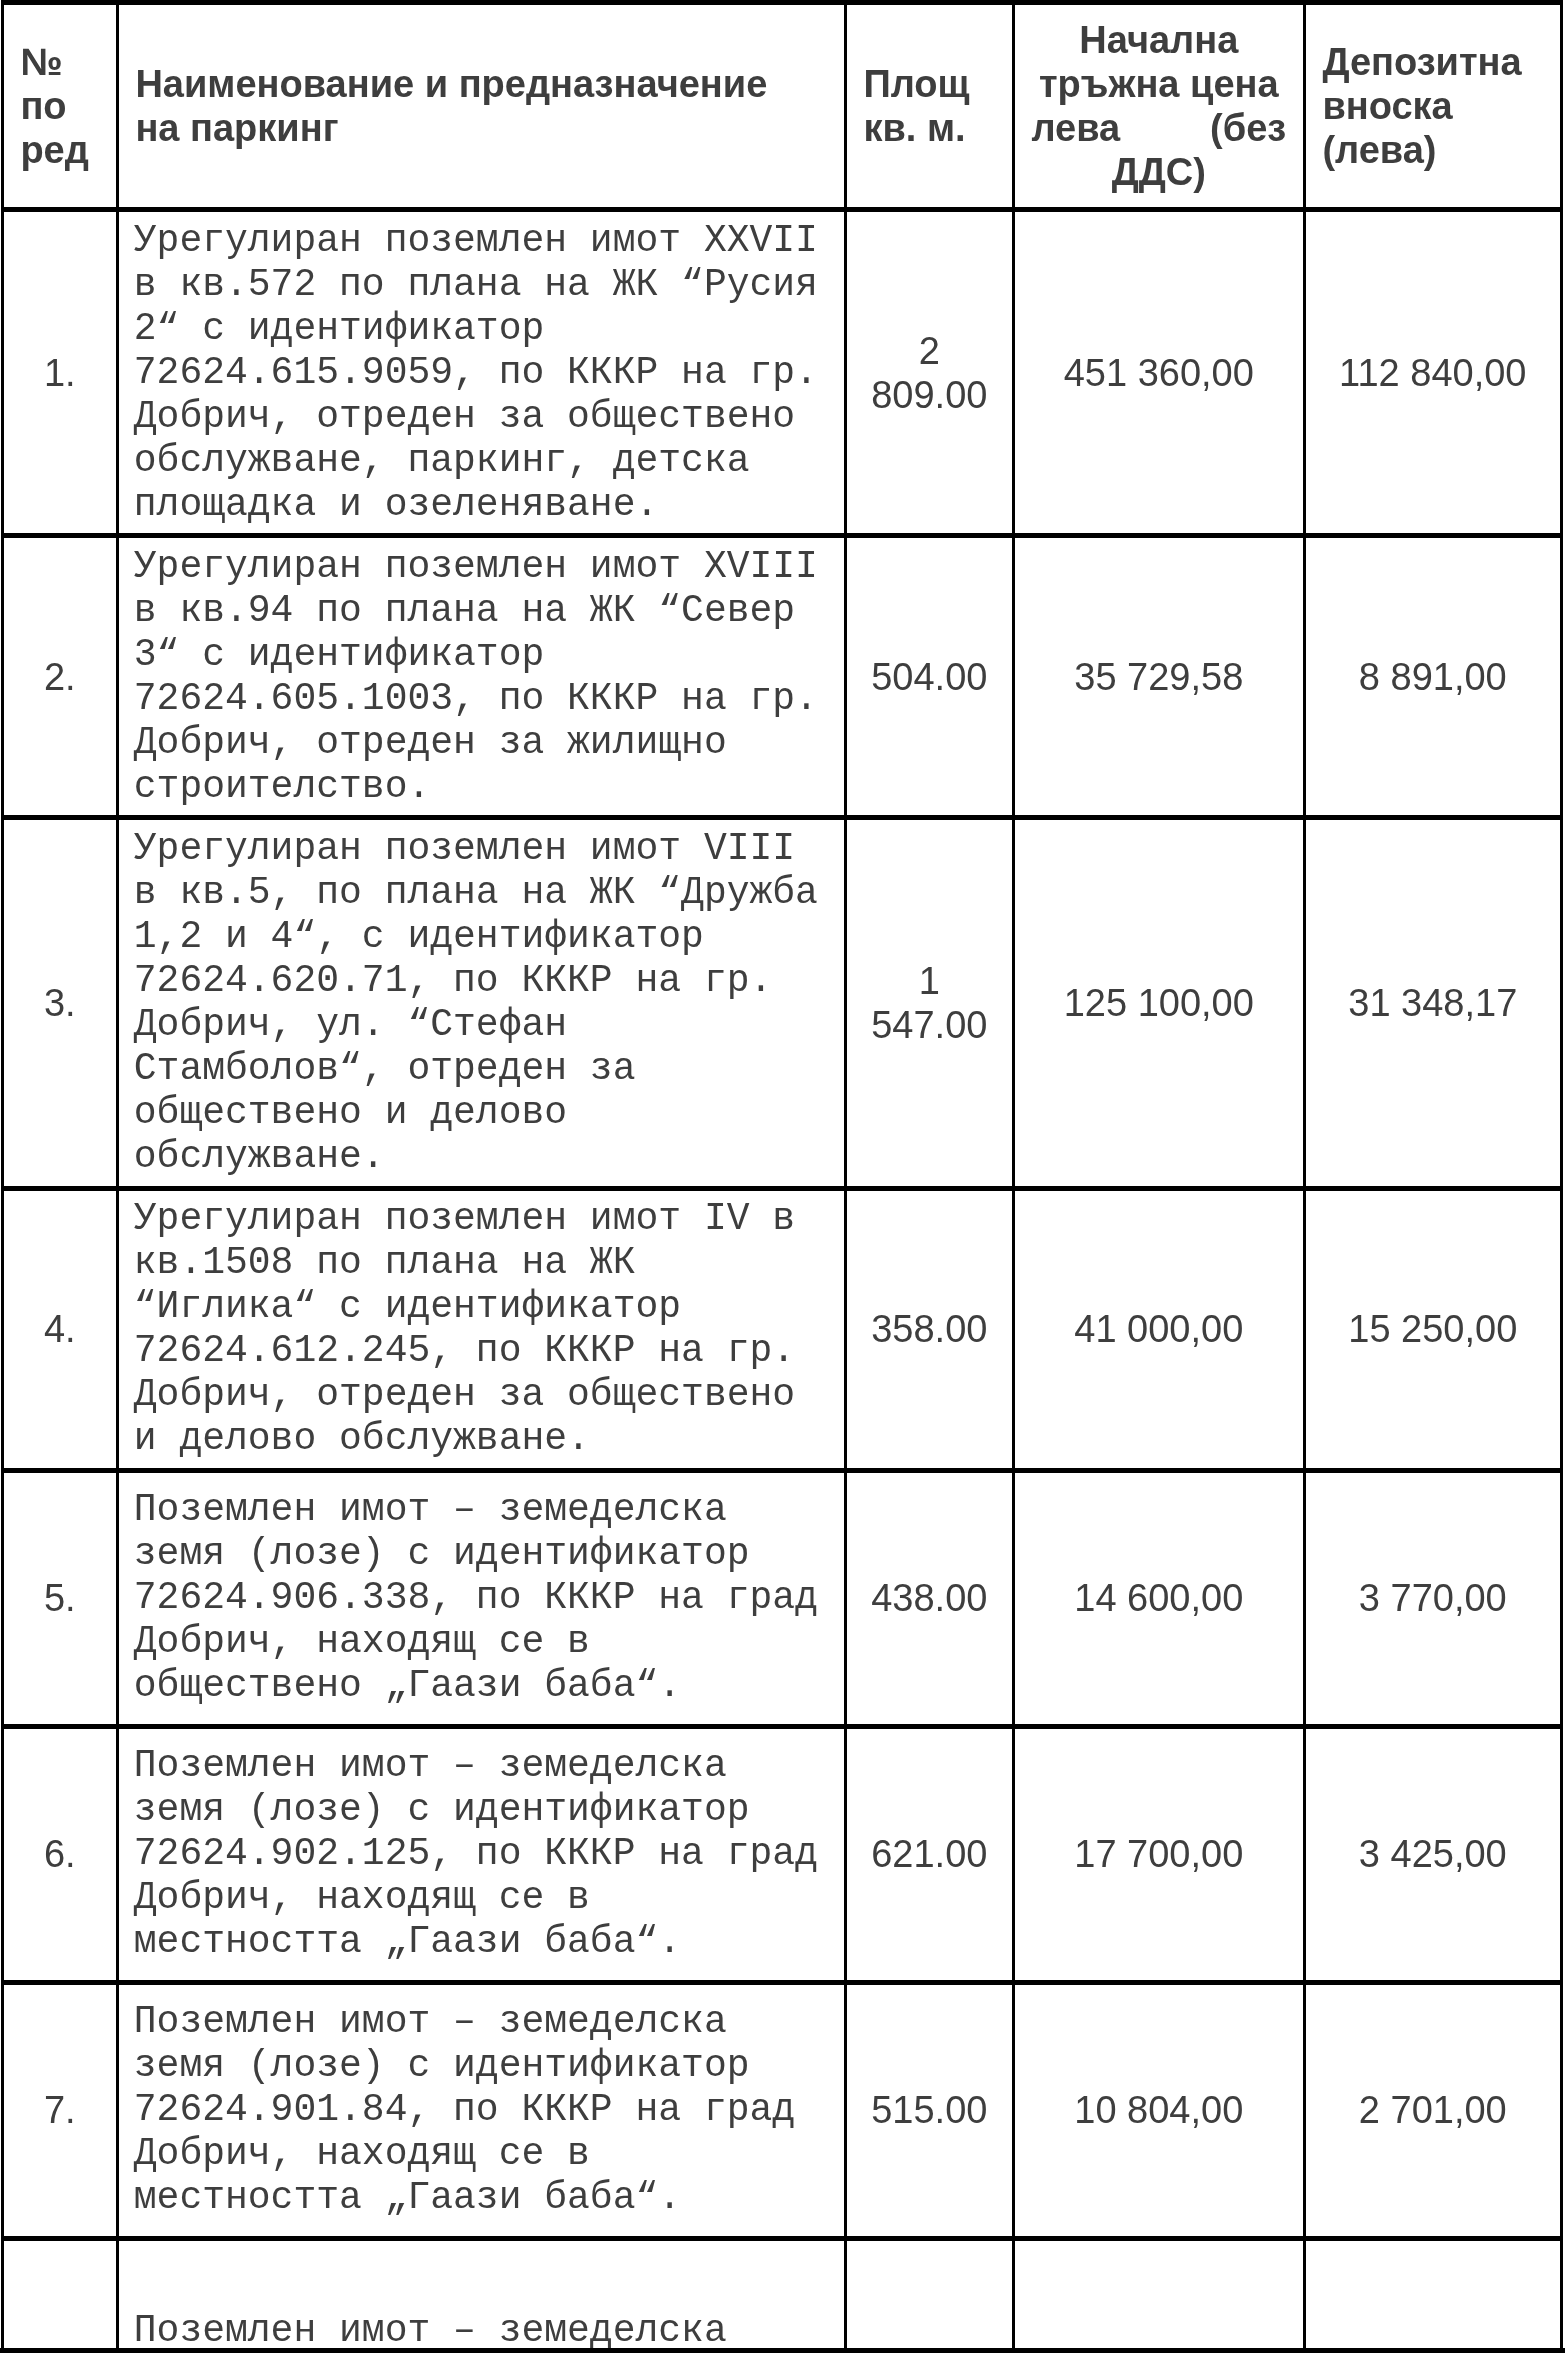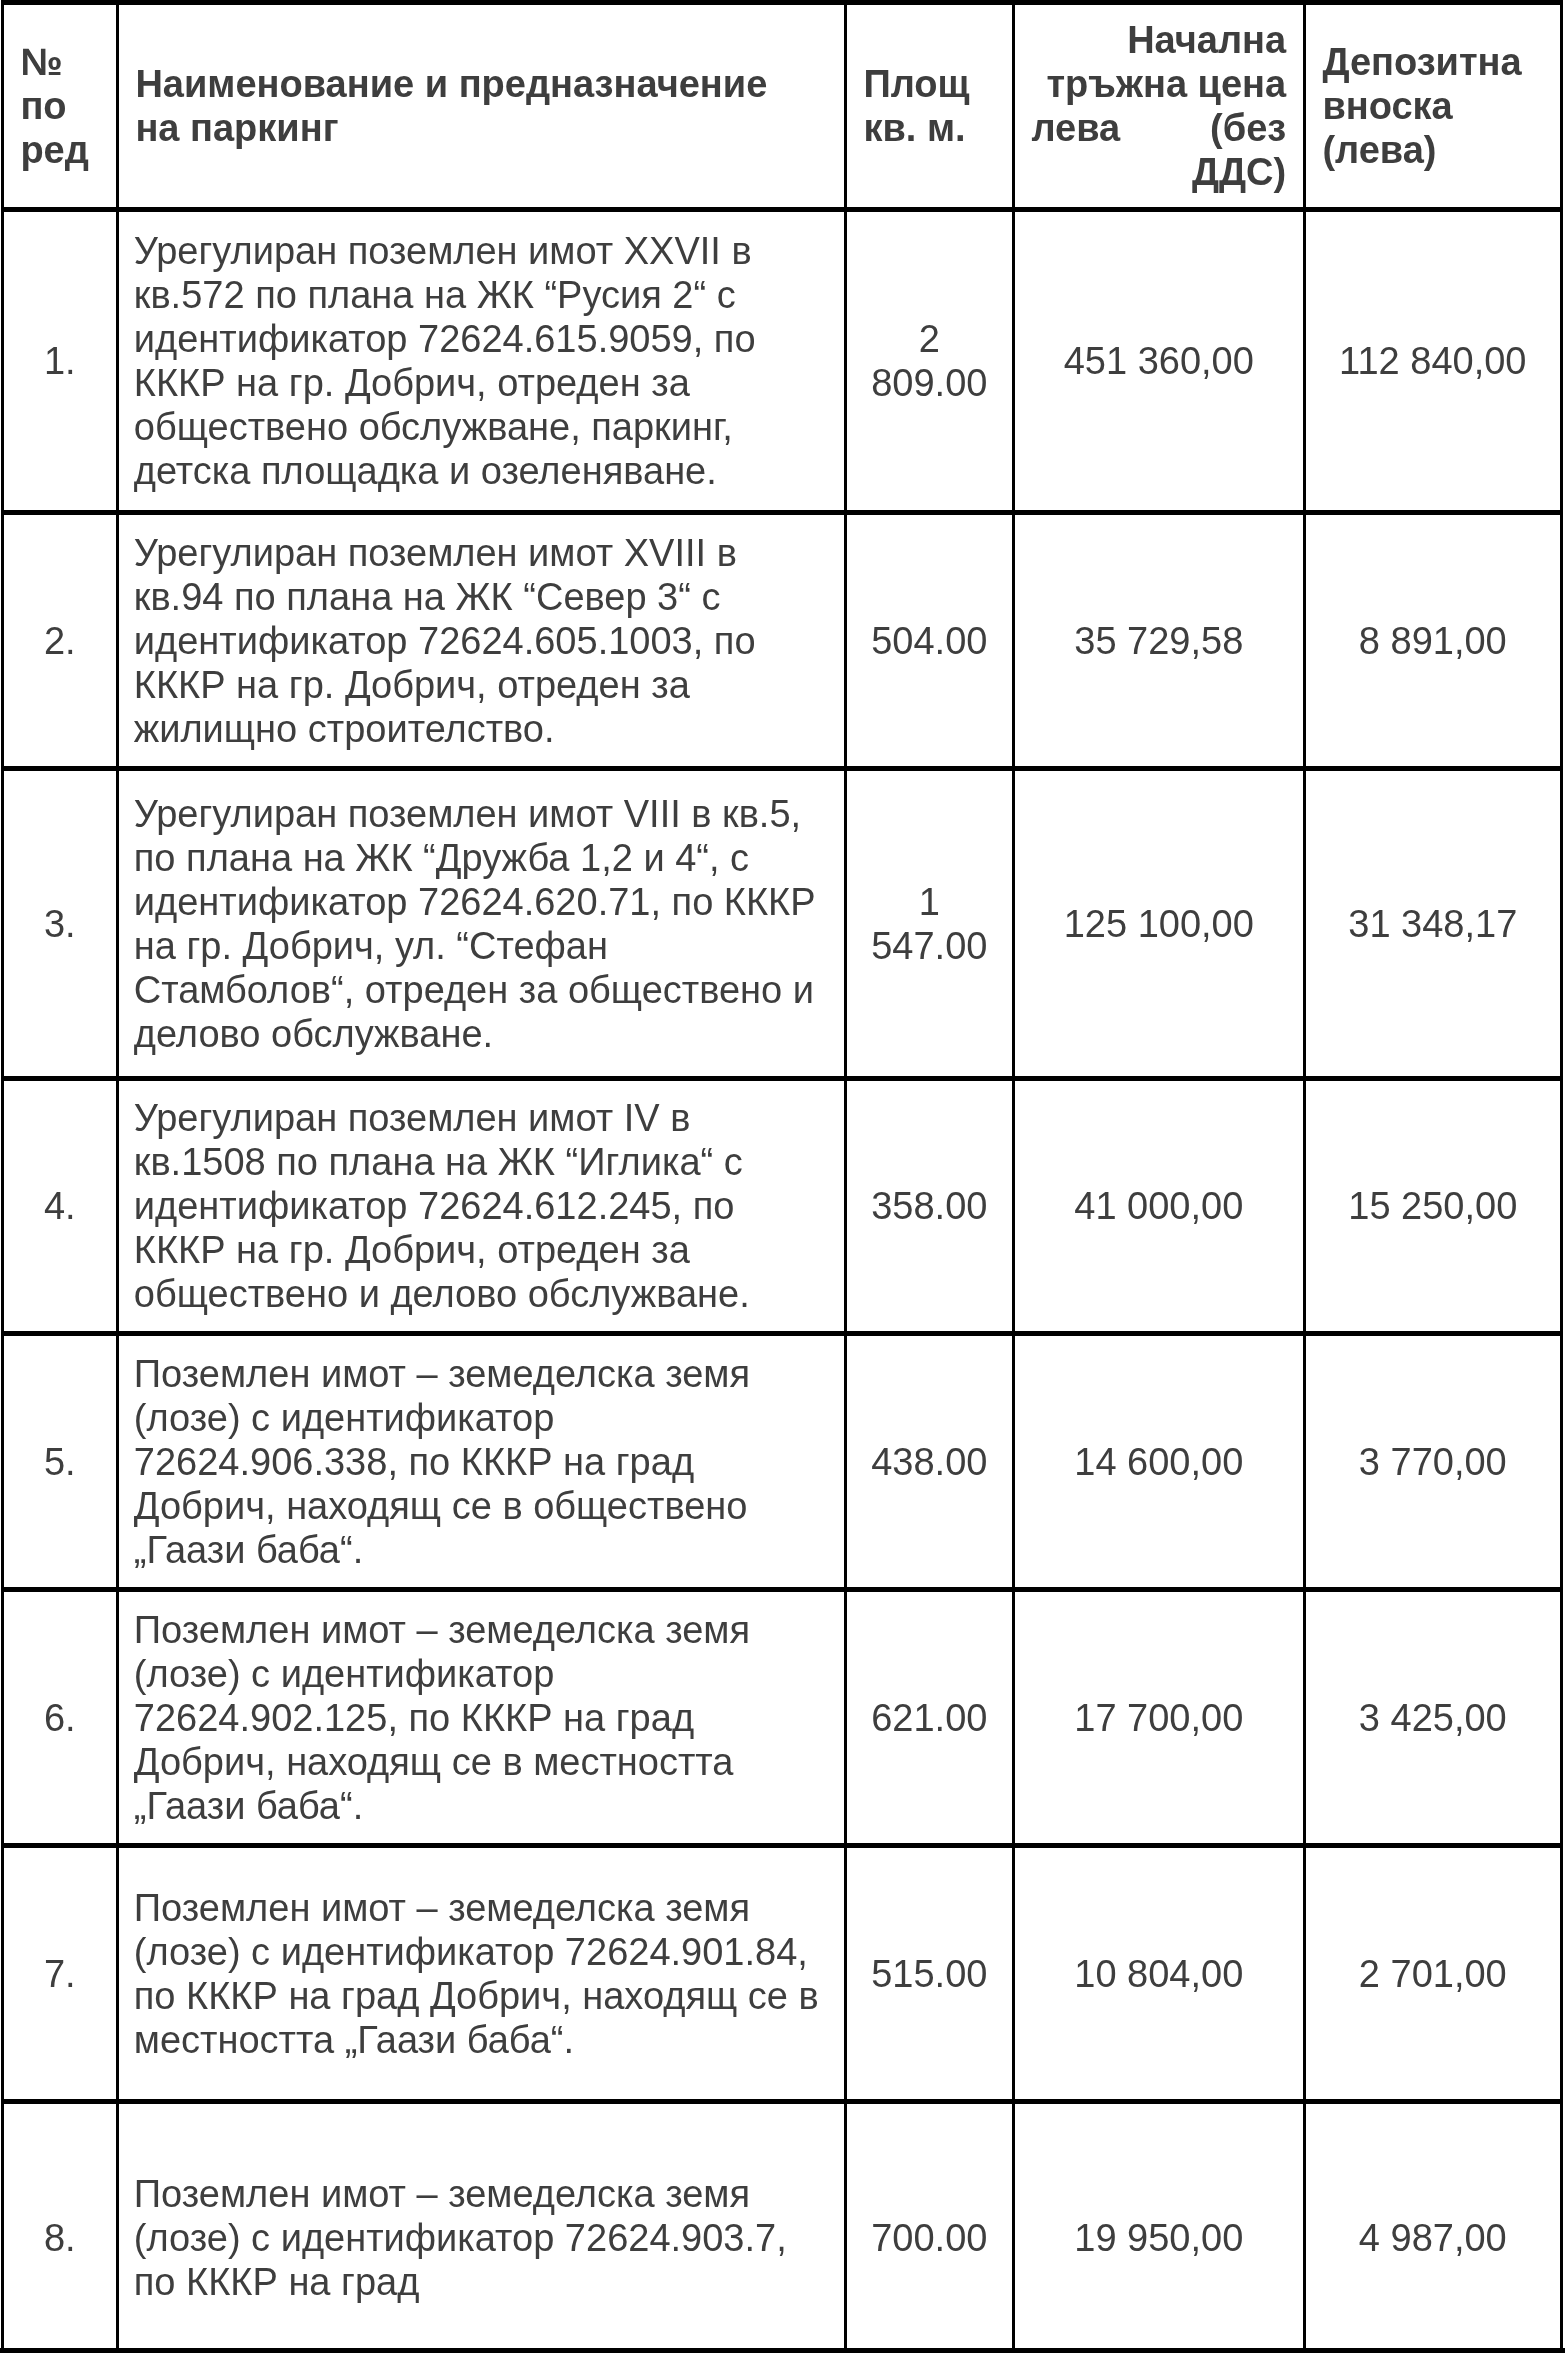--- a/index.html
+++ b/index.html
@@ -26,25 +26,25 @@
     vertical-align: middle;
     overflow: hidden;
   }
   th {
     font-weight: bold;
     text-align: left;
     white-space: pre-line;
     padding: 6.6px 16.6px;
   }
   th.price-h { white-space: normal; }
-  .ph-line { text-align: right; }
+  .ph-line { text-align: center; }
   .ph-justify { display: flex; justify-content: space-between; }
   td { padding: 6.6px 15px; }
   td.c-num  { text-align: center; padding: 6.6px 5px; }
-  td.c-desc { text-align: left; }
+  td.c-desc { text-align: left; font-family: Liberation Mono, monospace; }
   td.c-area, td.c-price, td.c-dep { text-align: center; }
 
   thead tr            { height: 207px; }
   tbody tr:nth-child(1){ height: 303px; }
   tbody tr:nth-child(2){ height: 256px; }
   tbody tr:nth-child(3){ height: 310px; }
   tbody tr:nth-child(4){ height: 255px; }
   tbody tr:nth-child(5){ height: 256px; }
   tbody tr:nth-child(6){ height: 256px; }
   tbody tr:nth-child(7){ height: 256px; }

